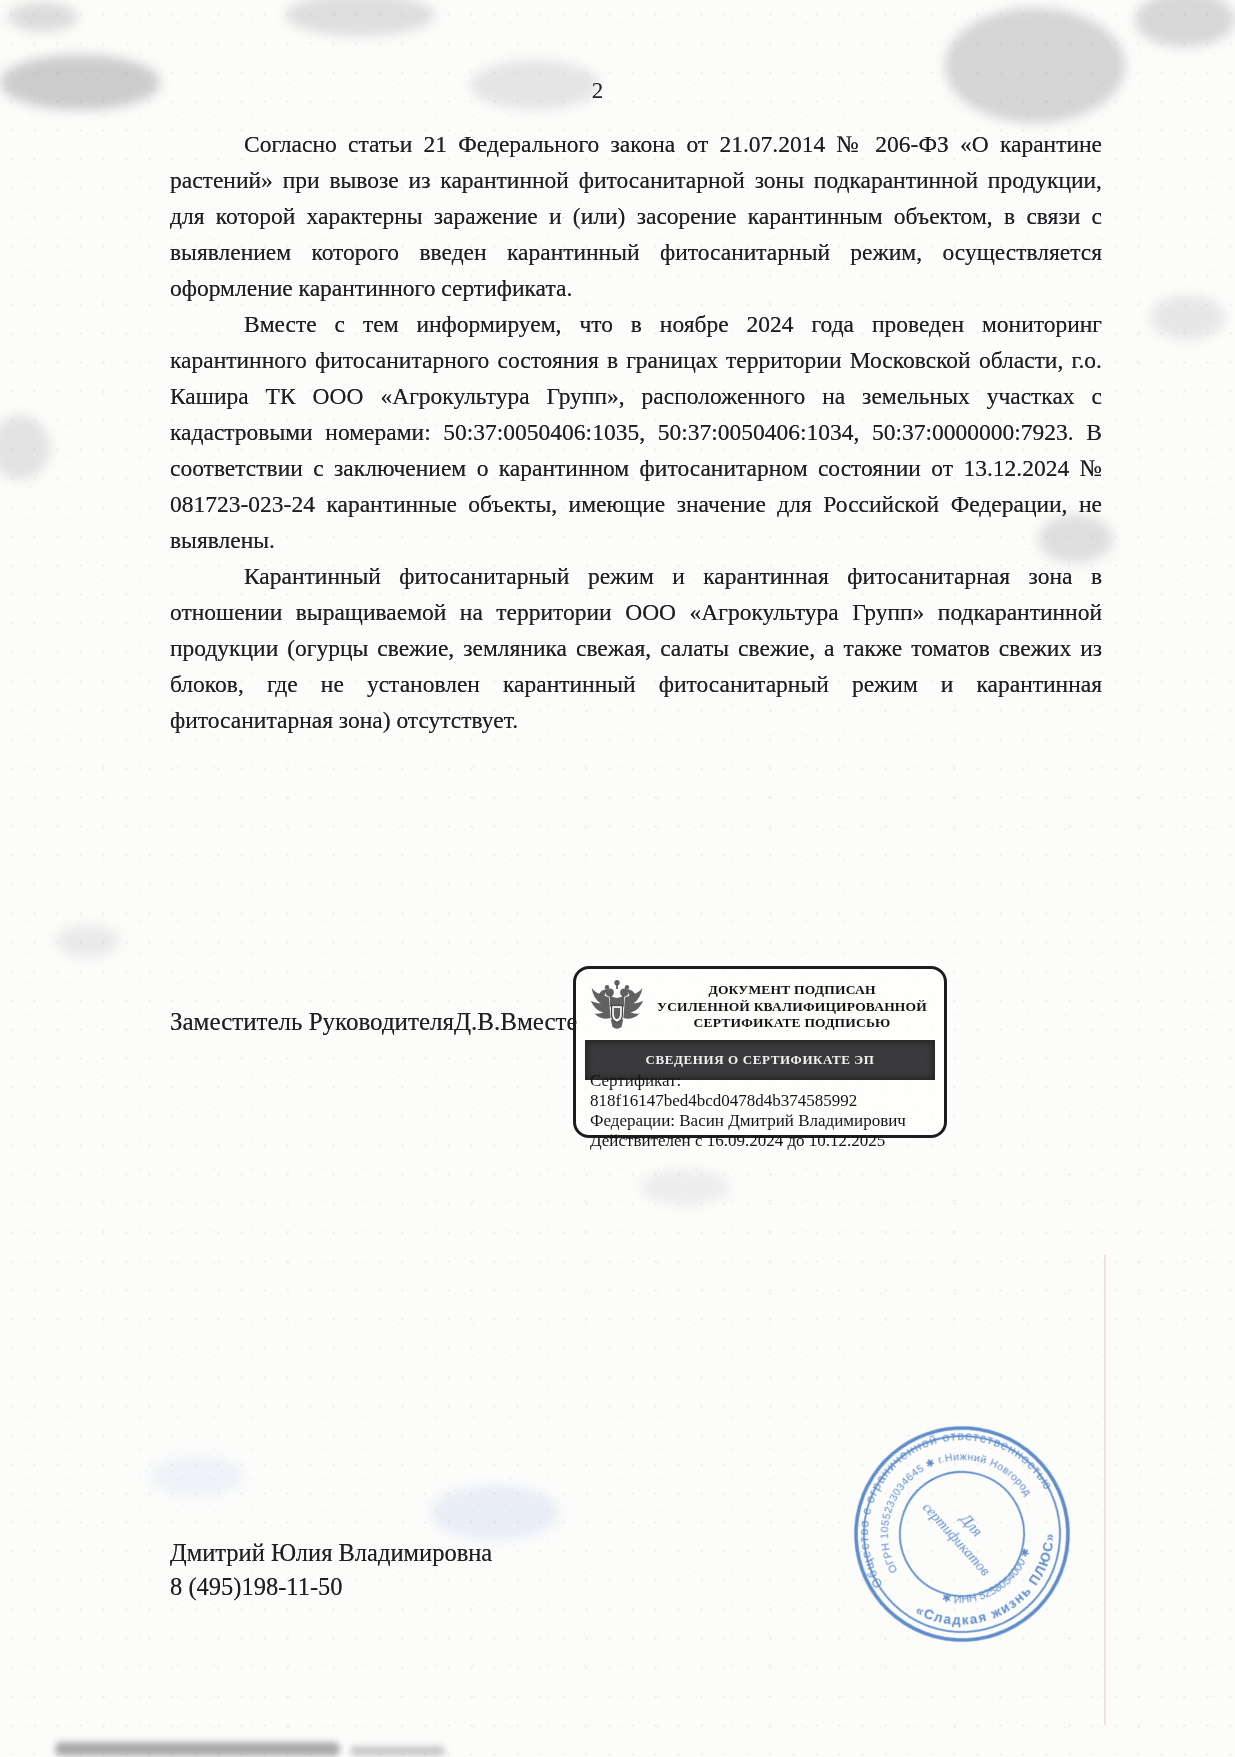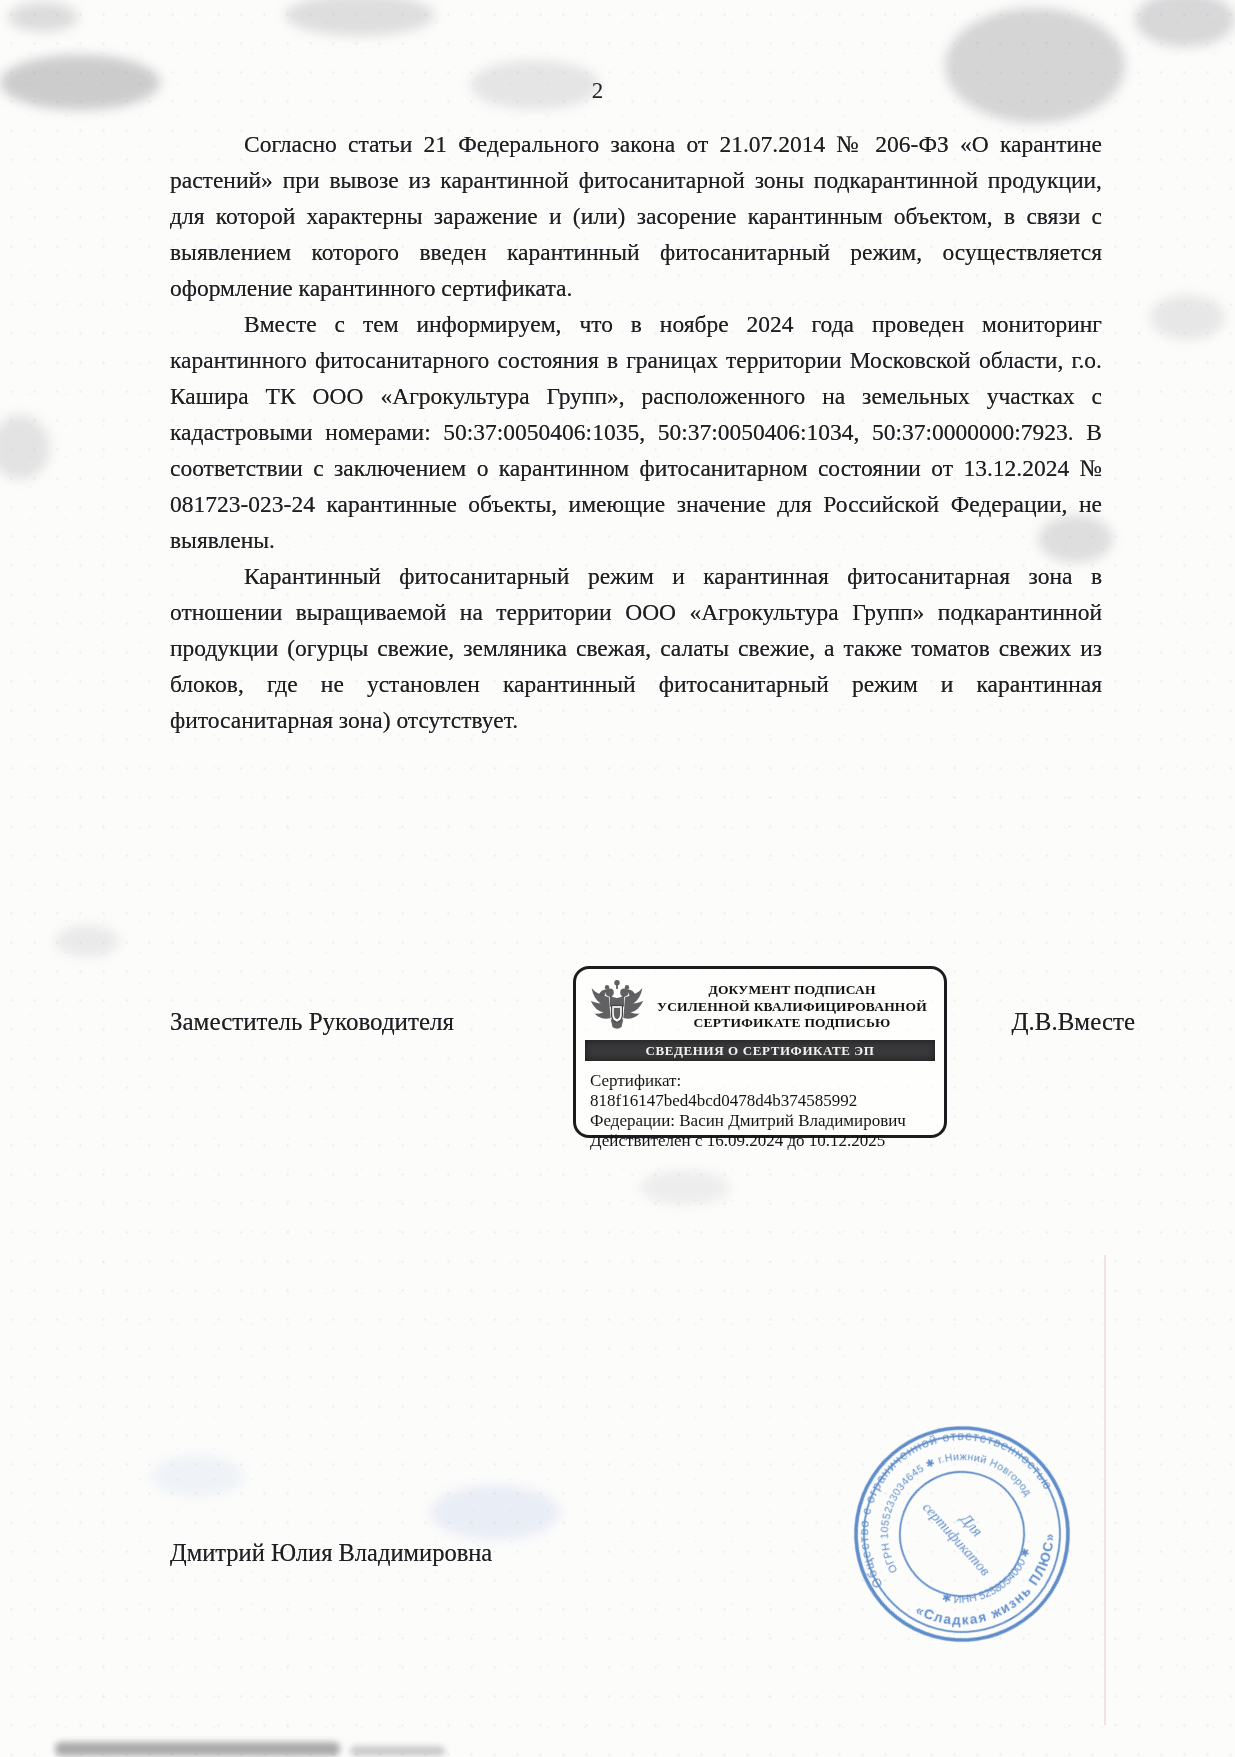--- a/index.html
+++ b/index.html
@@ -25,38 +25,38 @@
   .body-text {
     position:absolute; left:170px; top:126px; width:932px;
     font-size:23.5px; line-height:36px;
     text-align:justify;
     text-shadow:0 0 .5px rgba(10,10,15,.65);
   }
   .body-text p { text-indent:74px; }
   .body-text p.no-indent { text-indent:0; }
   .sig-row {
     position:absolute; left:170px; top:1008px; width:965px;
-    display:flex; justify-content:space-between; align-items:flex-start;
+    display:flex; align-items:flex-start;
     font-size:25px; text-shadow:0 0 .5px rgba(10,10,15,.6);
   }
   
   .esign {
     position:absolute; left:573px; top:966px; width:374px; height:172px;
     border:3px solid #1c1c1e; border-radius:16px;
     background:rgba(255,255,255,.55);
     font-family:"Liberation Serif", serif;
   }
   .esign .emblem { position:absolute; left:12px; top:8px; width:58px; height:62px; filter:blur(.3px); }
   .esign .titles {
     position:absolute; left:72px; top:13px; width:288px;
     text-align:center; font-size:13.5px; font-weight:bold; line-height:16.5px;
     color:#111; letter-spacing:.2px;
   }
   .esign .banner {
-    position:absolute; left:9px; right:9px; top:71px; height:21px;
+    position:absolute; left:9px; right:9px; top:71px; height:40px;
     background:#3a3a3c;
     color:#f2f2f2; font-size:13px; font-weight:bold; letter-spacing:.6px;
     display:flex; align-items:center; justify-content:center;
     box-shadow:inset 0 0 8px rgba(0,0,0,.6);
   }
   .esign .details {
     position:absolute; left:14px; top:102px; right:8px;
     font-size:17px; line-height:20px; color:#141416;
   }
   .contact {
@@ -135,20 +135,21 @@
   <div class="banner">СВЕДЕНИЯ О СЕРТИФИКАТЕ ЭП</div>
   <div class="details">
     <div>Сертификат: 818f16147bed4bcd0478d4b374585992</div>
     <div>Федерации:  Васин Дмитрий Владимирович</div>
     <div>Действителен с 16.09.2024 до 10.12.2025</div>
   </div>
 </div>
 
 <div class="contact">
   <div>Дмитрий Юлия Владимировна</div>
+  <div>8 (495)198-11-50</div>
 </div>
 
 <div class="round-stamp">
   <svg viewBox="0 0 222 222" width="222" height="222" xmlns="http://www.w3.org/2000/svg" xmlns:xlink="http://www.w3.org/1999/xlink">
     <defs>
       <path id="arcOuterTop" d="M 17 111 A 94 94 0 0 1 205 111"></path>
       <path id="arcOuterBottom" d="M 29 153 A 94 94 0 0 0 193 153"></path>
       <path id="arcInnerTop" d="M 37 111 A 74 74 0 0 1 185 111"></path>
       <path id="arcInnerBottom" d="M 50 147 A 74 74 0 0 0 172 147"></path>
     </defs>

